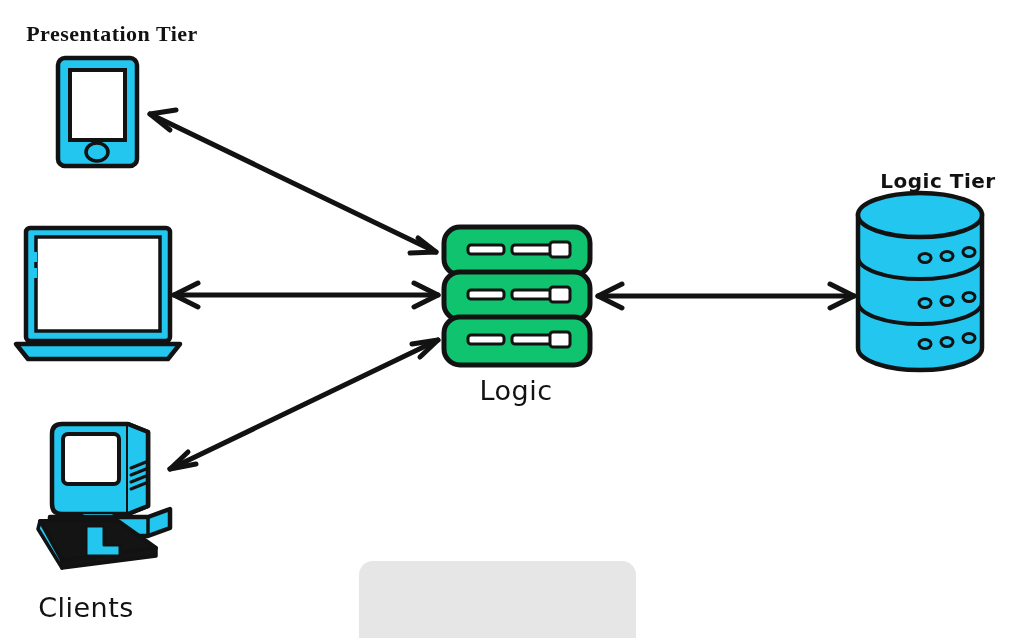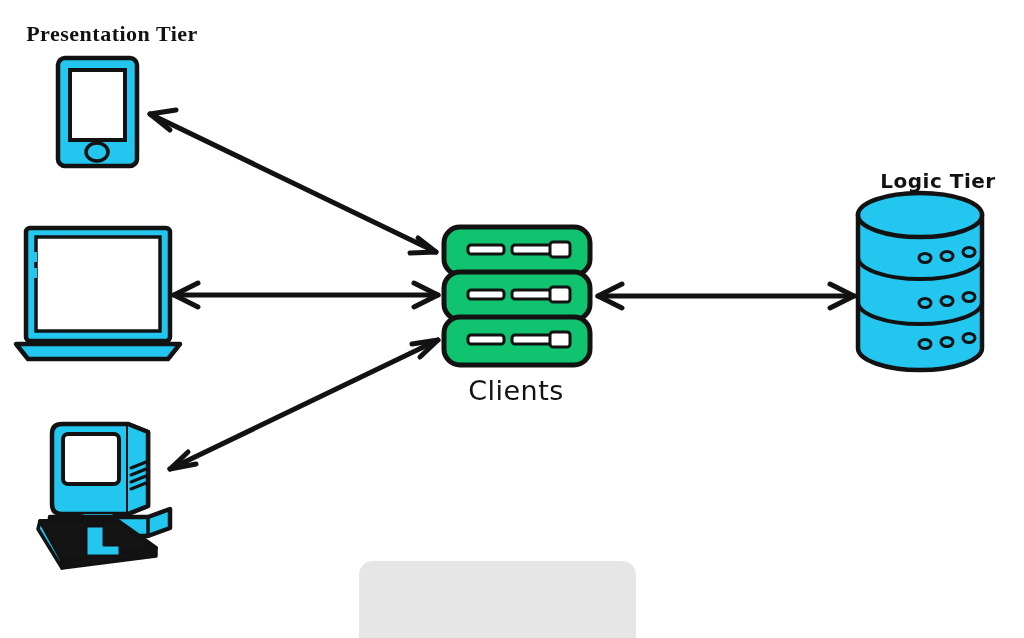--- a/index.html
+++ b/index.html
@@ -160,15 +160,16 @@
       <g>
         <line x1="598" y1="296" x2="854" y2="296"></line>
         <path d="M598,296 L622,284 M598,296 L622,308" stroke-width="5"></path>
         <path d="M854,296 L830,284 M854,296 L830,308" stroke-width="5"></path>
       </g>
     </g>
   </svg>
 
   <div class="lbl lbl-bold t-pres">Presentation Tier</div>
   <div class="lbl lbl-bold t-data">Logic Tier</div>
-  <div class="lbl t-server">Clients</div>
+  <div class="lbl t-server">Logic</div>
+  <div class="lbl t-clients">Clients</div>
 
 </div>
 
 </body></html>

